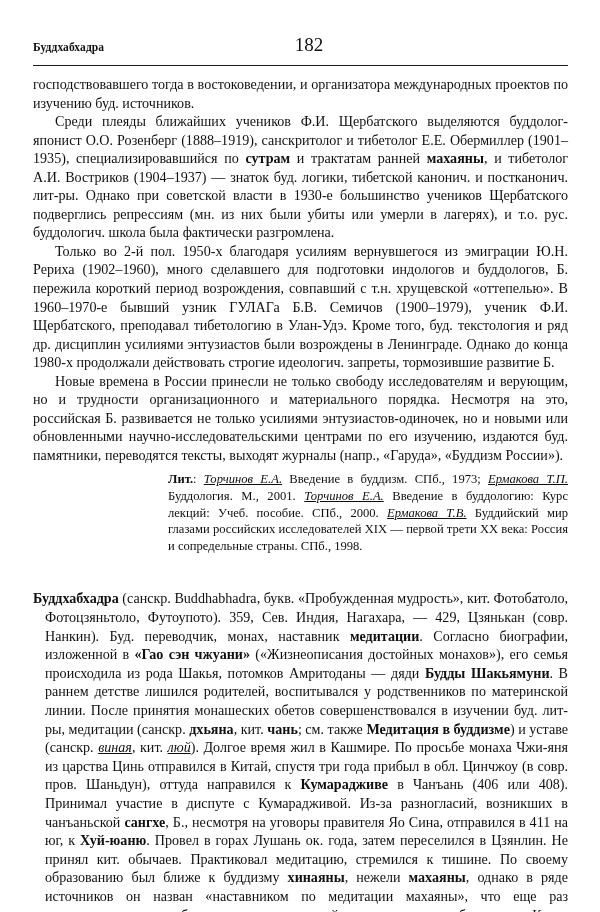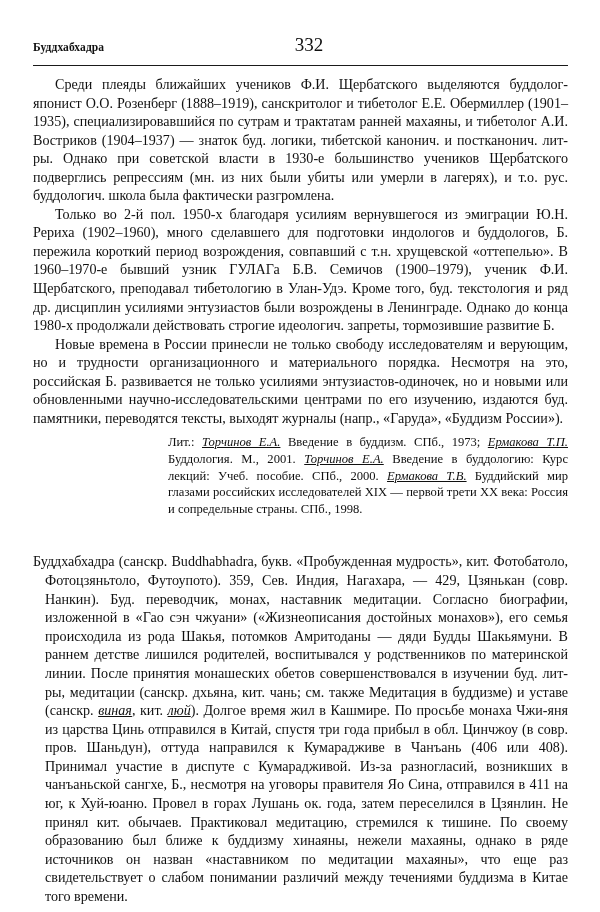--- a/index.html
+++ b/index.html
@@ -109,36 +109,37 @@
     margin-top: 13px;
     width: 535px;
     text-align: right;
     font-size: 13.6px;
     font-style: italic;
     line-height: 18px;
   }
 
   .gap-between-articles { height: 35px; }
 
-  b, .b { font-weight: normal; }
+  b, .b { font-weight: bold; }
   i, .i { font-style: italic; text-decoration: underline; }
 </style>
 </head>
 <body>
 
 <div class="page">
 
   <div class="running-head">
     <div class="running-head-title">Буддхабхадра</div>
-    <div class="folio">332</div>
+    <div class="folio">182</div>
   </div>
   <div class="head-rule"></div>
 
   <div class="body-col">
 
+    <p class="para no-indent">господствовавшего тогда в востоковедении, и организатора международных проектов по изучению буд. источников.</p>
 
     <p class="para" id="para-2"><span>Среди плеяды ближайших учеников Ф.И. Щербатского выделяются буддолог-японист О.О. Розенберг (1888–1919), санскритолог и тибетолог Е.Е. Обермиллер (1901–1935), специализировавшийся по </span><span class="b">сутрам</span><span> и трактатам ранней </span><span class="b">махаяны</span><span>, и тибетолог А.И. Востриков (1904–1937) — знаток буд. логики, тибетской канонич. и постканонич. лит-ры. Однако при советской власти в 1930-е большинство учеников Щербатского подверглись репрессиям (мн. из них были убиты или умерли в лагерях), и т.о. рус. буддологич. школа была фактически разгромлена.</span></p>
 
     <p class="para">Только во 2-й пол. 1950-х благодаря усилиям вернувшегося из эмиграции Ю.Н. Рериха (1902–1960), много сделавшего для подготовки индологов и буддологов, Б. пережила короткий период возрождения, совпавший с т.н. хрущевской «оттепелью». В 1960–1970-е бывший узник ГУЛАГа Б.В. Семичов (1900–1979), ученик Ф.И. Щербатского, преподавал тибетологию в Улан-Удэ. Кроме того, буд. текстология и ряд др. дисциплин усилиями энтузиастов были возрождены в Ленинграде. Однако до конца 1980-х продолжали действовать строгие идеологич. запреты, тормозившие развитие Б.</p>
 
     <p class="para">Новые времена в России принесли не только свободу исследователям и верующим, но и трудности организационного и материального порядка. Несмотря на это, российская Б. развивается не только усилиями энтузиастов-одиночек, но и новыми или обновленными научно-исследовательскими центрами по его изучению, издаются буд. памятники, переводятся тексты, выходят журналы (напр., «Гаруда», «Буддизм России»).</p>
 
     <div class="lit-block" id="lit-block"><span class="b">Лит.</span><span>: </span><span class="i">Торчинов Е.А.</span><span> Введение в буддизм. СПб., 1973; </span><span class="i">Ермакова Т.П.</span><span> Буддология. М., 2001. </span><span class="i">Торчинов Е.А.</span><span> Введение в буддологию: Курс лекций: Учеб. пособие. СПб., 2000. </span><span class="i">Ермакова Т.В.</span><span> Буддийский мир глазами российских исследователей XIX — первой трети XX века: Россия и сопредельные страны. СПб., 1998.</span></div>
 
 

